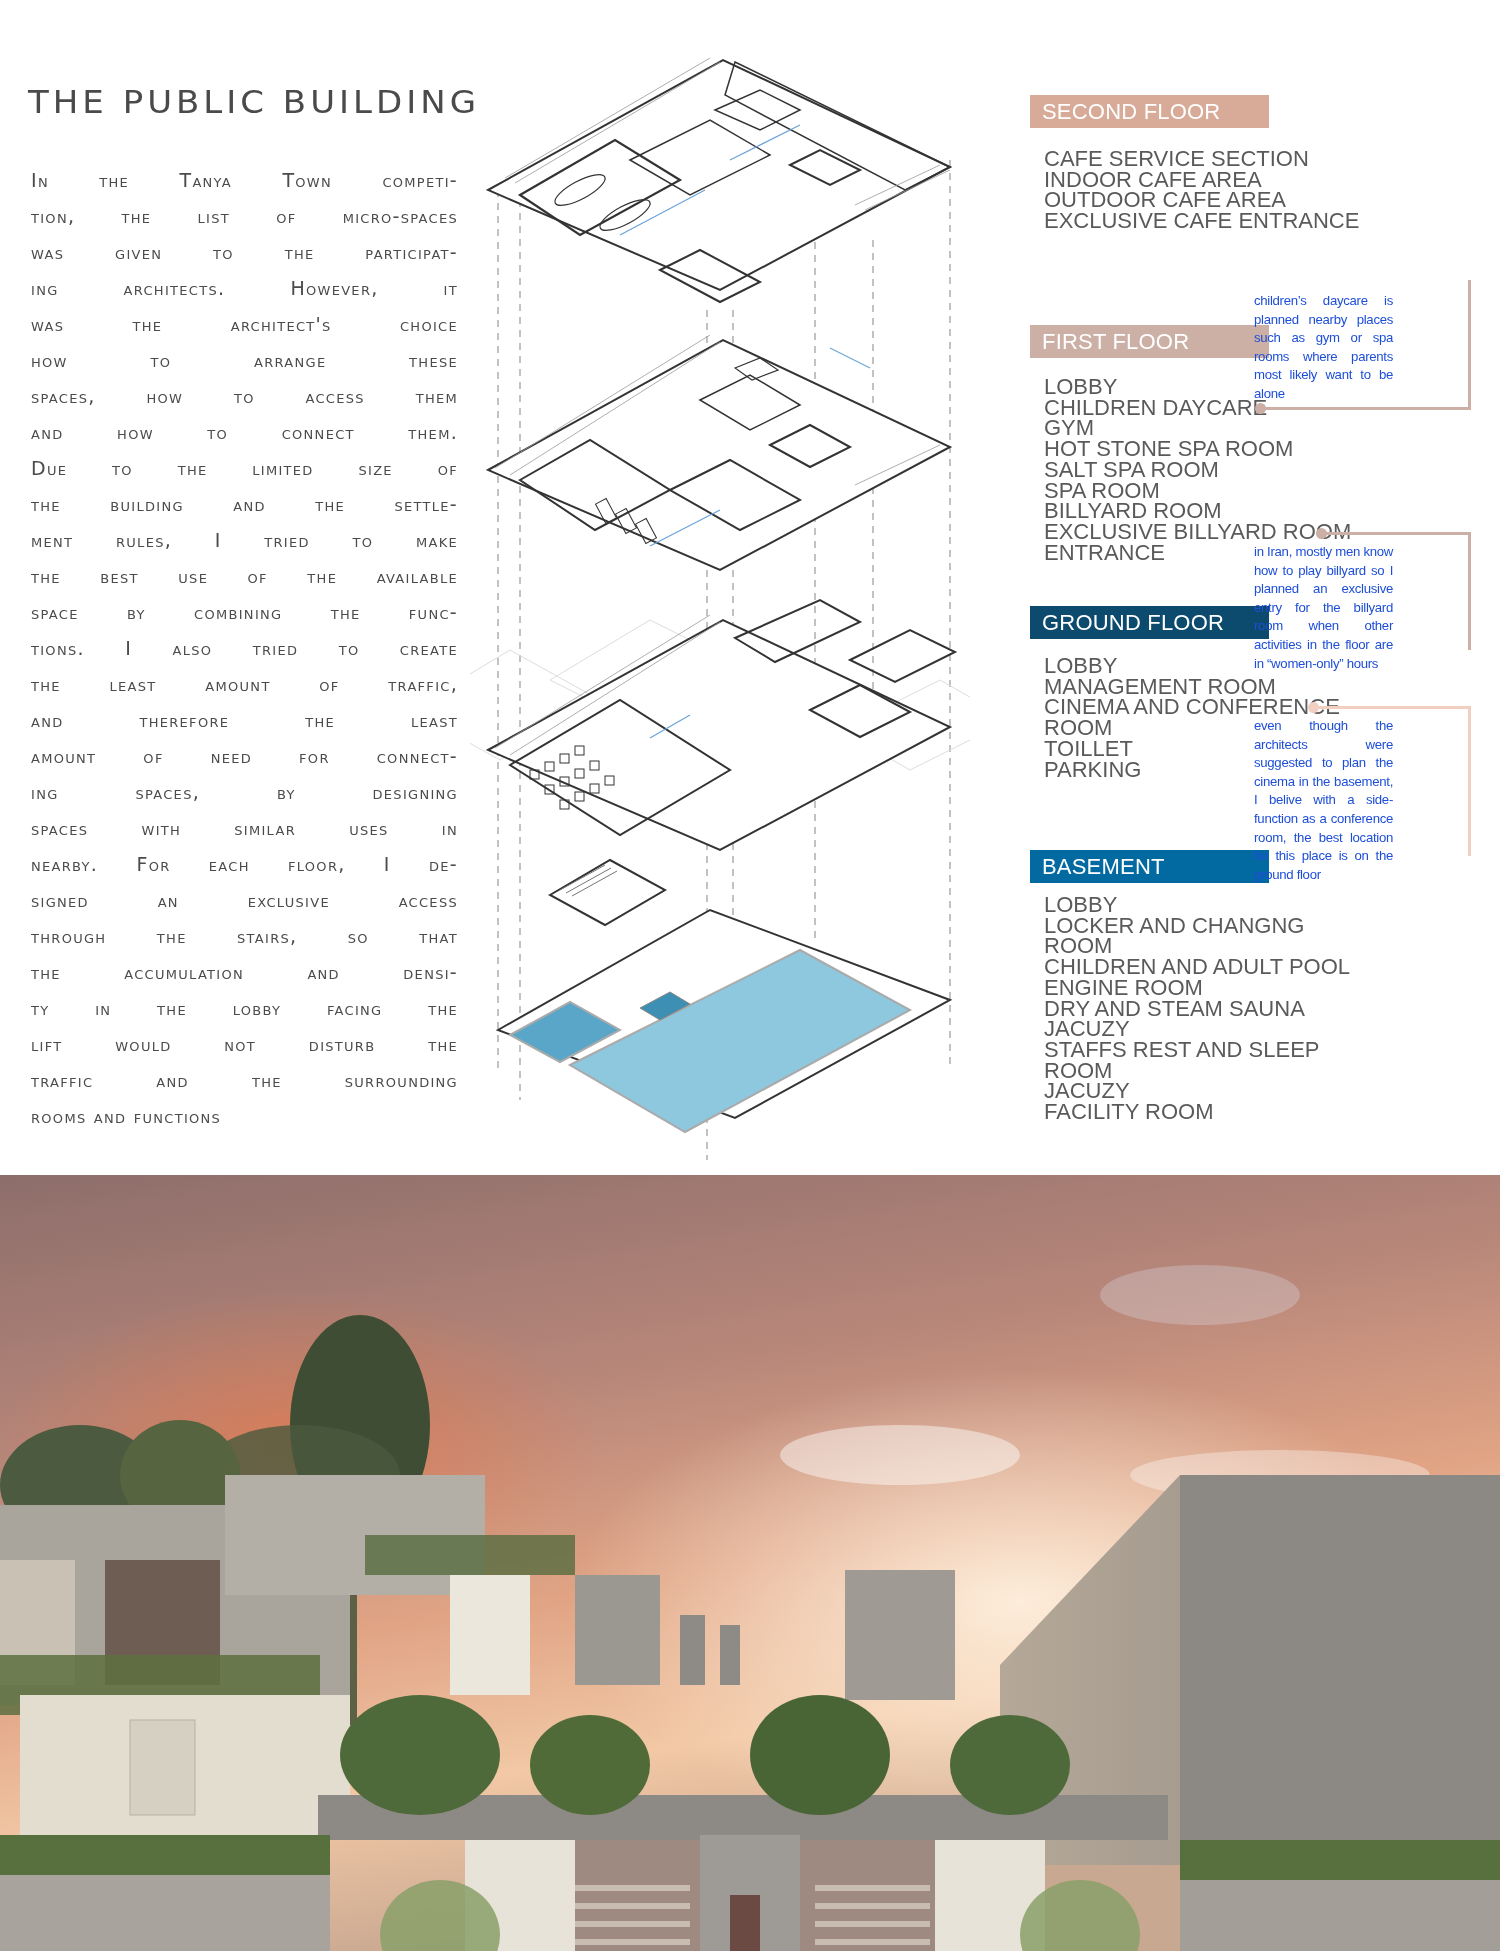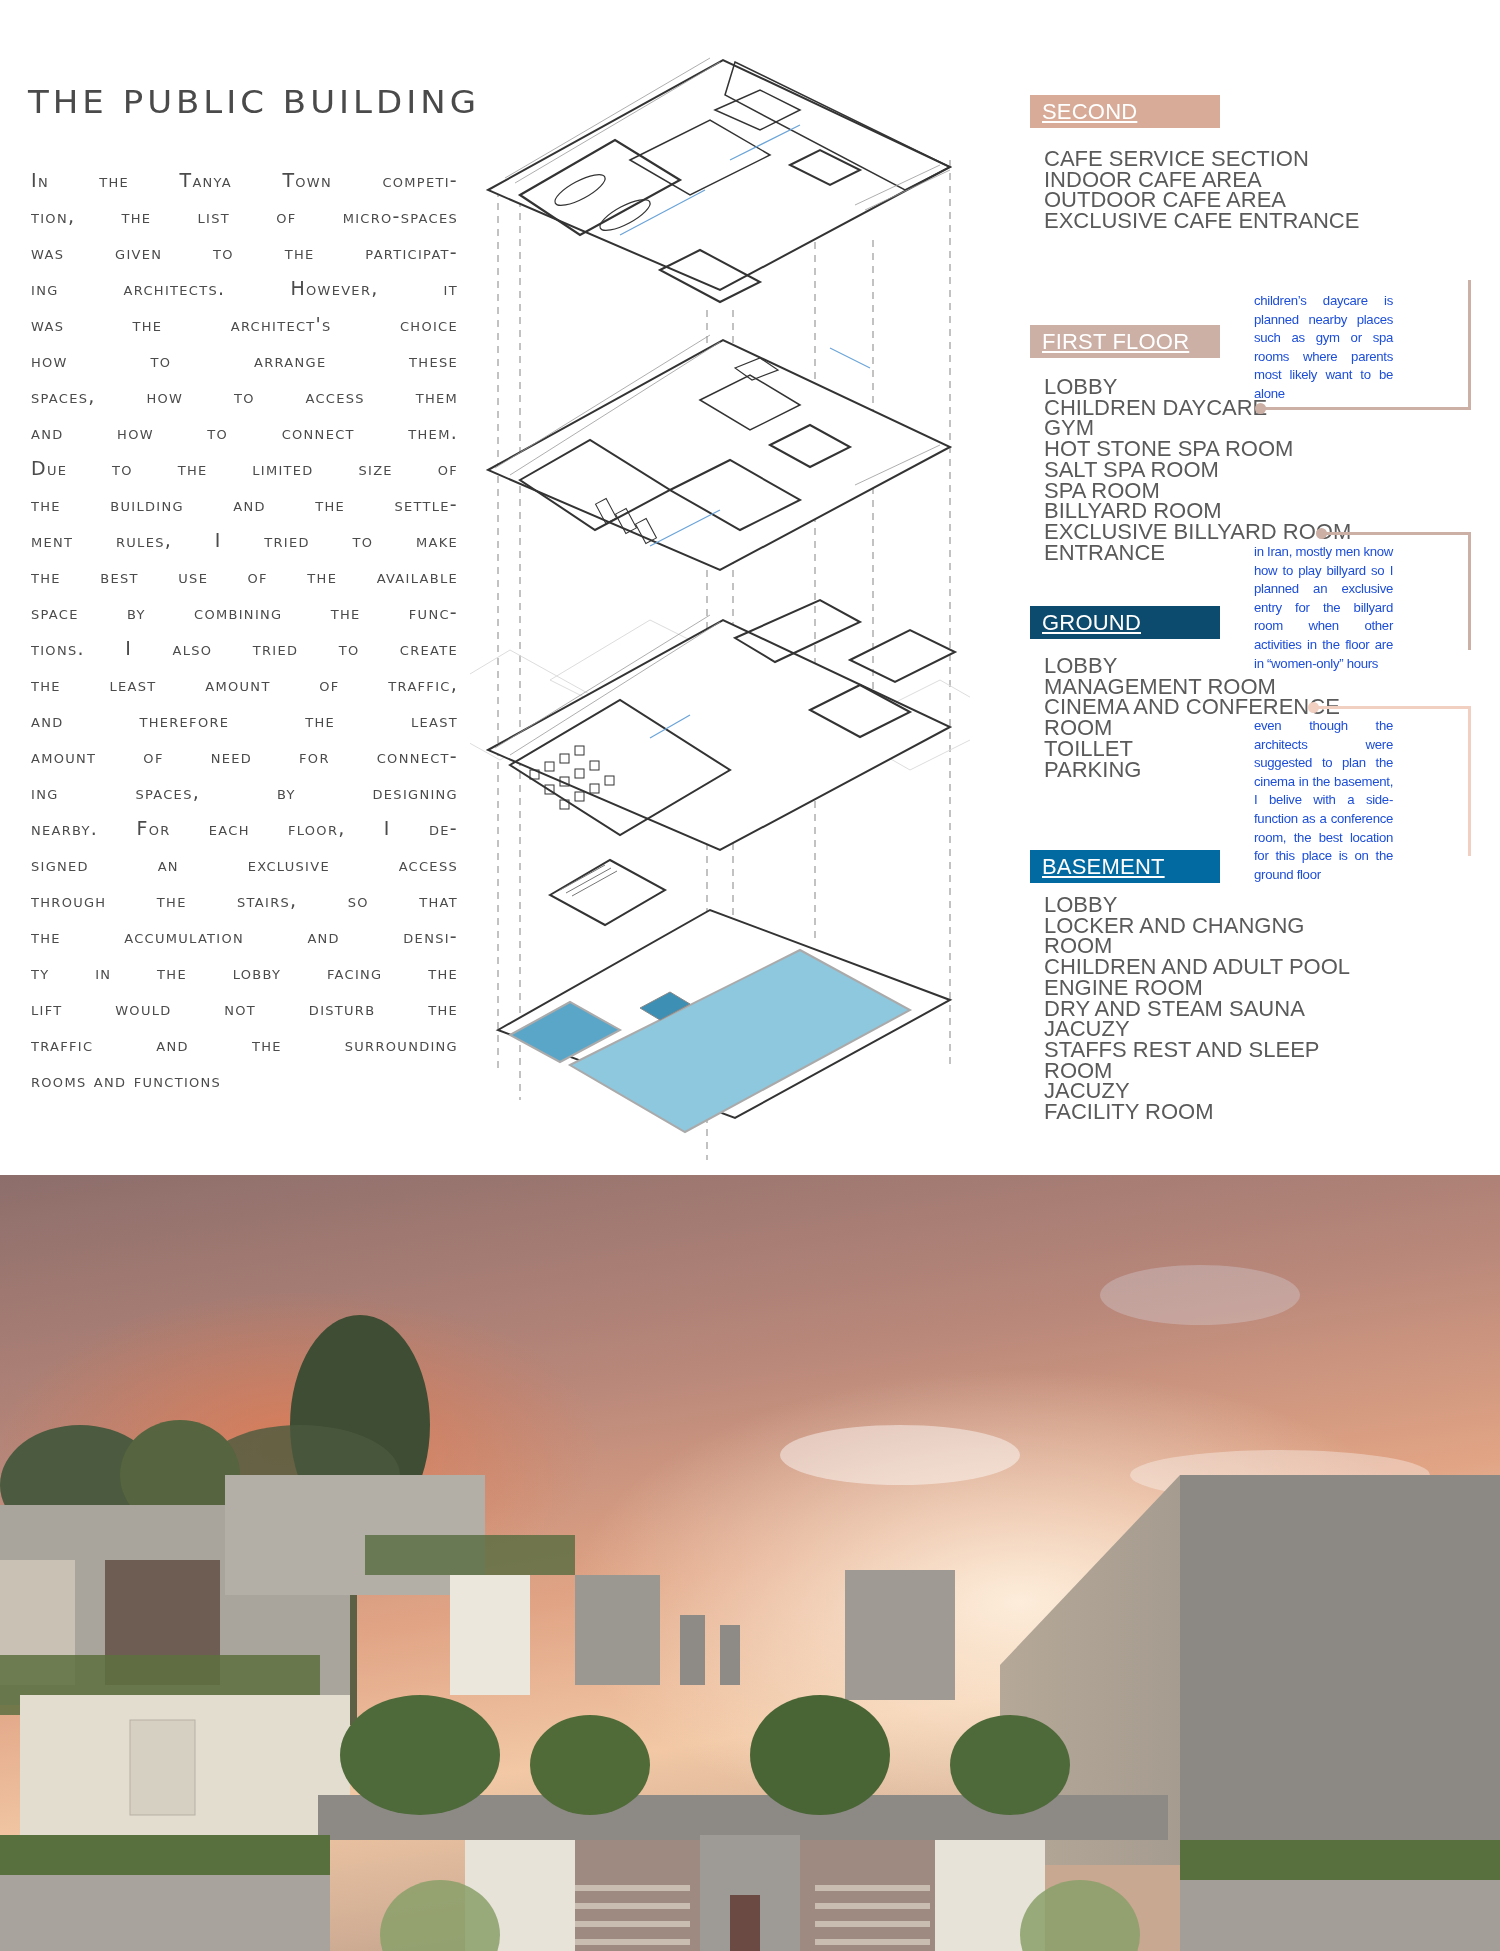--- a/index.html
+++ b/index.html
@@ -18,22 +18,22 @@
     letter-spacing: 1.3px; color: #4b4b4b; text-align: justify;
     font-variant: small-caps; text-transform: none;
   }
   .intro .ln { display: block; text-align: justify; text-align-last: justify; height: 36px; white-space: nowrap; overflow: hidden; }
   .intro .ln.last { text-align-last: left; }
 
   .diagram { position: absolute; left: 470px; top: 40px; width: 500px; height: 1130px; }
   .diagram svg { width: 100%; height: 100%; }
 
   .floor-header {
-    position: absolute; left: 1030px; width: 190px; height: 33px;
-    color: #ffffff; font-size: 22px; padding: 4px 0 0 12px; letter-spacing: 0.2px; text-decoration: underline;
+    position: absolute; left: 1030px; width: 239px; height: 33px;
+    color: #ffffff; font-size: 22px; padding: 4px 0 0 12px; letter-spacing: 0.2px;
   }
   .floor-list {
     position: absolute; left: 1044px; font-size: 22px; line-height: 20.7px; color: #5a5a5a;
   }
   .floor-list div { white-space: nowrap; }
 
   .note {
     position: absolute; left: 1254px; width: 139px; font-size: 13.2px; line-height: 18.6px;
     color: #1d4ed8; text-align: justify; letter-spacing: -0.3px;
   }
@@ -63,20 +63,21 @@
   <span class="ln">Due to the limited size of</span>
   <span class="ln">the building and the settle-</span>
   <span class="ln">ment rules, I tried to make</span>
   <span class="ln">the best use of the available</span>
   <span class="ln">space by combining the func-</span>
   <span class="ln">tions. I also tried to create</span>
   <span class="ln">the least amount of traffic,</span>
   <span class="ln">and therefore the least</span>
   <span class="ln">amount of need for connect-</span>
   <span class="ln">ing spaces, by designing</span>
+  <span class="ln">spaces with similar uses in</span>
   <span class="ln">nearby. For each floor, I de-</span>
   <span class="ln">signed an exclusive access</span>
   <span class="ln">through the stairs, so that</span>
   <span class="ln">the accumulation and densi-</span>
   <span class="ln">ty in the lobby facing the</span>
   <span class="ln">lift would not disturb the</span>
   <span class="ln">traffic and the surrounding</span>
   <span class="ln last">rooms and functions</span>
 </div>
 

